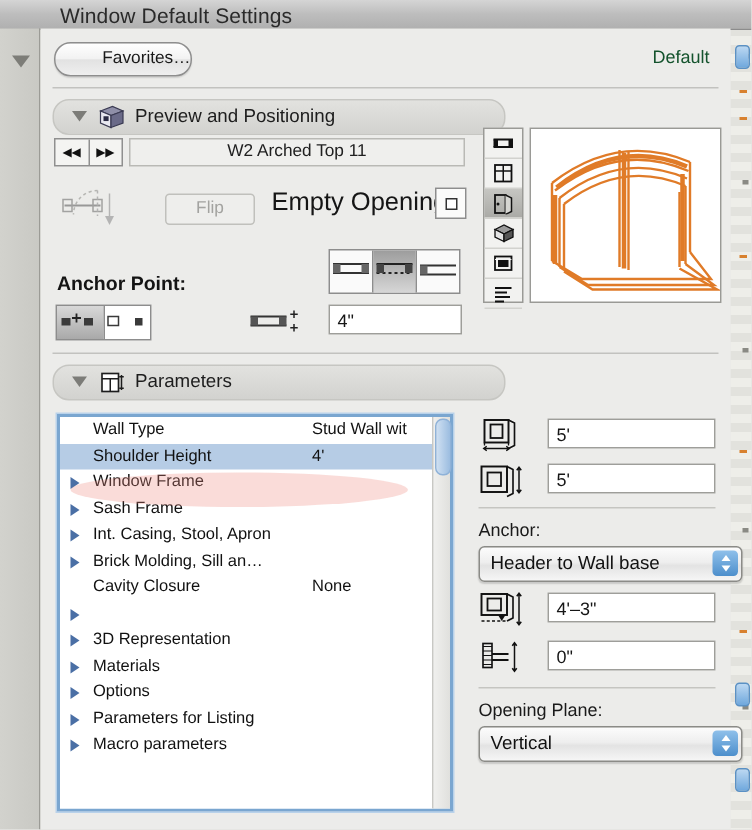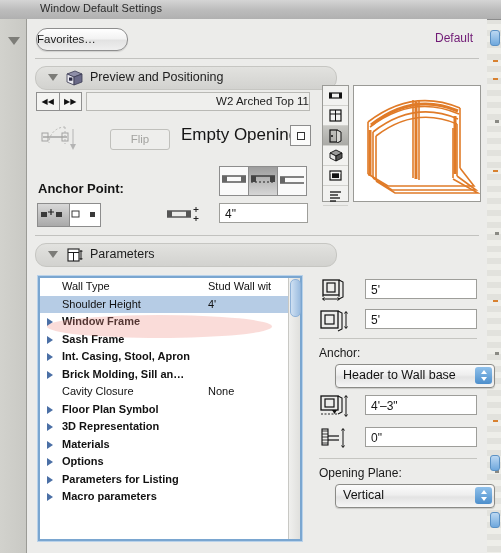--- a/index.html
+++ b/index.html
@@ -21,21 +21,21 @@
   .bg-right .blue{position:absolute;right:1px;width:8px;height:14px;border-radius:3px;
       background:linear-gradient(180deg,#bcd8f2,#6fa8dd);border:1px solid #5b91c4;}
 
   
   .titlebar{
     position:absolute;left:0;top:0;width:501px;height:19px;
     background:linear-gradient(180deg,#d5d5d5 0%,#bdbdbd 50%,#b0b0b0 100%);
     border-bottom:1px solid #8c8c8c;
   }
   .titlebar .title{
-    position:absolute;left:40px;top:2px;font-size:11px;color:#2a2a2a;
+    position:absolute;left:40px;top:2px;font-size:14px;color:#2a2a2a;
     letter-spacing:.1px;
   }
 
   
   .gutter{
     position:absolute;left:0;top:19px;width:26px;height:534px;
     background:linear-gradient(90deg,#d2d2cd,#c9c9c4);
     border-right:1px solid #9b9b96;
   }
   .gutter .tri{
@@ -49,24 +49,24 @@
     position:absolute;left:27px;top:19px;width:460px;height:534px;
     background:#ececea;
   }
 
   
   .toprow{position:absolute;left:0;top:0;width:460px;height:39px;}
   .btn-fav{
     position:absolute;left:9px;top:9px;width:90px;height:21px;
     border-radius:11px;border:1px solid #8e8e8e;
     background:linear-gradient(180deg,#ffffff 0%,#f2f2f2 48%,#e2e2e2 52%,#efefef 100%);
-    font-size:11.5px;color:#1a1a1a;text-align:left;line-height:21px;
+    font-size:11.5px;color:#1a1a1a;text-align:right;line-height:21px;
     box-shadow:0 1px 1px rgba(0,0,0,.12);
   }
-  .default-lbl{position:absolute;right:14px;top:12px;font-size:12px;color:#701a75;}
+  .default-lbl{position:absolute;right:14px;top:12px;font-size:12px;color:#14532d;}
   .hr{position:absolute;left:8px;width:444px;height:1px;background:#c2c2bf;}
 
   
   .sechdr{
     position:absolute;height:22px;border-radius:11px;
     background:linear-gradient(180deg,#e2e2df,#d2d2cf);
     border:1px solid #c6c6c2;
     padding-left:32px;
   }
   .sechdr .tri{
@@ -80,21 +80,21 @@
   
   .navbtns{
     position:absolute;left:9px;top:73px;width:44px;height:17px;
     border:1px solid #8f8f8f;background:#f4f4f2;display:flex;
   }
   .navbtns div{flex:1;display:flex;align-items:center;justify-content:center;font-size:8px;color:#111;}
   .navbtns div:first-child{border-right:1px solid #8f8f8f;}
   .namefield{
     position:absolute;left:59px;top:73px;width:222px;height:17px;
     border:1px solid #b9b9b5;background:#efefed;
-    font-size:11.5px;color:#202020;text-align:right;line-height:17px;
+    font-size:11.5px;color:#202020;text-align:center;line-height:17px;
   }
   .flipicon{position:absolute;left:12px;top:104px;width:40px;height:30px;opacity:.55;}
   .btn-flip{
     position:absolute;left:83px;top:110px;width:58px;height:19px;
     border:1px solid #c0c0bc;border-radius:3px;background:#eeeeec;
     font-size:11.5px;color:#a3a3a0;text-align:center;line-height:19px;
   }
   .emptyopening{position:absolute;left:154px;top:106px;font-size:17px;color:#151515;font-weight:normal;}
   .chk{
     position:absolute;left:263px;top:106px;width:19px;height:19px;
@@ -148,21 +148,21 @@
   }
   .ptable .inner{position:absolute;left:0;top:0;right:11px;bottom:0;overflow:hidden;background:#fff;}
   .prow{position:relative;height:17.5px;display:flex;align-items:center;font-size:11px;color:#111;}
   .prow .tri{
     position:absolute;left:7px;top:5px;width:0;height:0;
     border-top:4.5px solid transparent;border-bottom:4.5px solid transparent;
     border-left:6px solid #4a6fa5;
   }
   .prow .nm{position:absolute;left:22px;top:2px;}
   .prow .vl{position:absolute;left:168px;top:2px;}
-  .prow.grp .nm{font-weight:bold;}
+  .prow.grp .nm{font-weight:normal;}
   .prow.sel{background:#b6cce5;}
   .scrollv{
     position:absolute;right:0;top:0;width:11px;height:100%;
     background:linear-gradient(90deg,#f0f0ee,#e0e0dd);border-left:1px solid #c8c8c4;
   }
   .scrollv .thumb{
     position:absolute;left:1px;top:1px;width:9px;height:36px;border-radius:5px;
     background:linear-gradient(90deg,#cfe0f2,#9cbde0);border:1px solid #8fb2d8;
   }
   .oval{
@@ -174,24 +174,25 @@
   .rcol{position:absolute;left:292px;top:257px;width:160px;height:276px;}
   .fieldrow{position:absolute;left:0;width:160px;height:24px;}
   .fieldrow .ico{position:absolute;left:0;top:0;width:32px;height:24px;}
   .fieldrow .inp{
     position:absolute;left:46px;top:1px;width:112px;height:20px;
     border:1px solid #9e9e9a;background:#fff;font-size:12px;color:#161616;
     line-height:20px;padding-left:5px;box-sizing:border-box;
   }
   .sublbl{position:absolute;left:0;font-size:12px;color:#1a1a1a;}
   .popup{
-    position:absolute;left:16px;width:158px;height:22px;
+    position:absolute;left:0;width:158px;height:22px;
     border:1px solid #8b8b87;border-radius:4px;
     background:linear-gradient(180deg,#fcfcfc 0%,#eeeeee 45%,#e3e3e3 55%,#f6f6f6 100%);
     box-shadow:0 1px 1px rgba(0,0,0,.15);
+    padding-left:16px;
   }
   .popup .t{position:absolute;left:7px;top:3px;font-size:12.5px;color:#111;}
   .popup .arrbtn{
     position:absolute;right:2px;top:2px;width:17px;height:17px;border-radius:3px;
     background:linear-gradient(180deg,#8fc0ea,#4d8fcc);
   }
   .popup .arrbtn .up{
     position:absolute;left:5.5px;top:3px;width:0;height:0;
     border-left:3.5px solid transparent;border-right:3.5px solid transparent;
     border-bottom:4px solid #fff;
@@ -439,21 +440,20 @@
           <div class="prow grp">
             <div class="tri"></div>
             <div class="nm">Brick Molding, Sill an…</div>
           </div>
           <div class="prow">
             <div class="nm">Cavity Closure</div>
             <div class="vl">None</div>
           </div>
           <div class="prow grp">
             <div class="tri"></div>
-            <div class="nm">Floor Plan Symbol</div>
           </div>
           <div class="prow grp">
             <div class="tri"></div>
             <div class="nm">3D Representation</div>
           </div>
           <div class="prow grp">
             <div class="tri"></div>
             <div class="nm">Materials</div>
           </div>
           <div class="prow grp">

